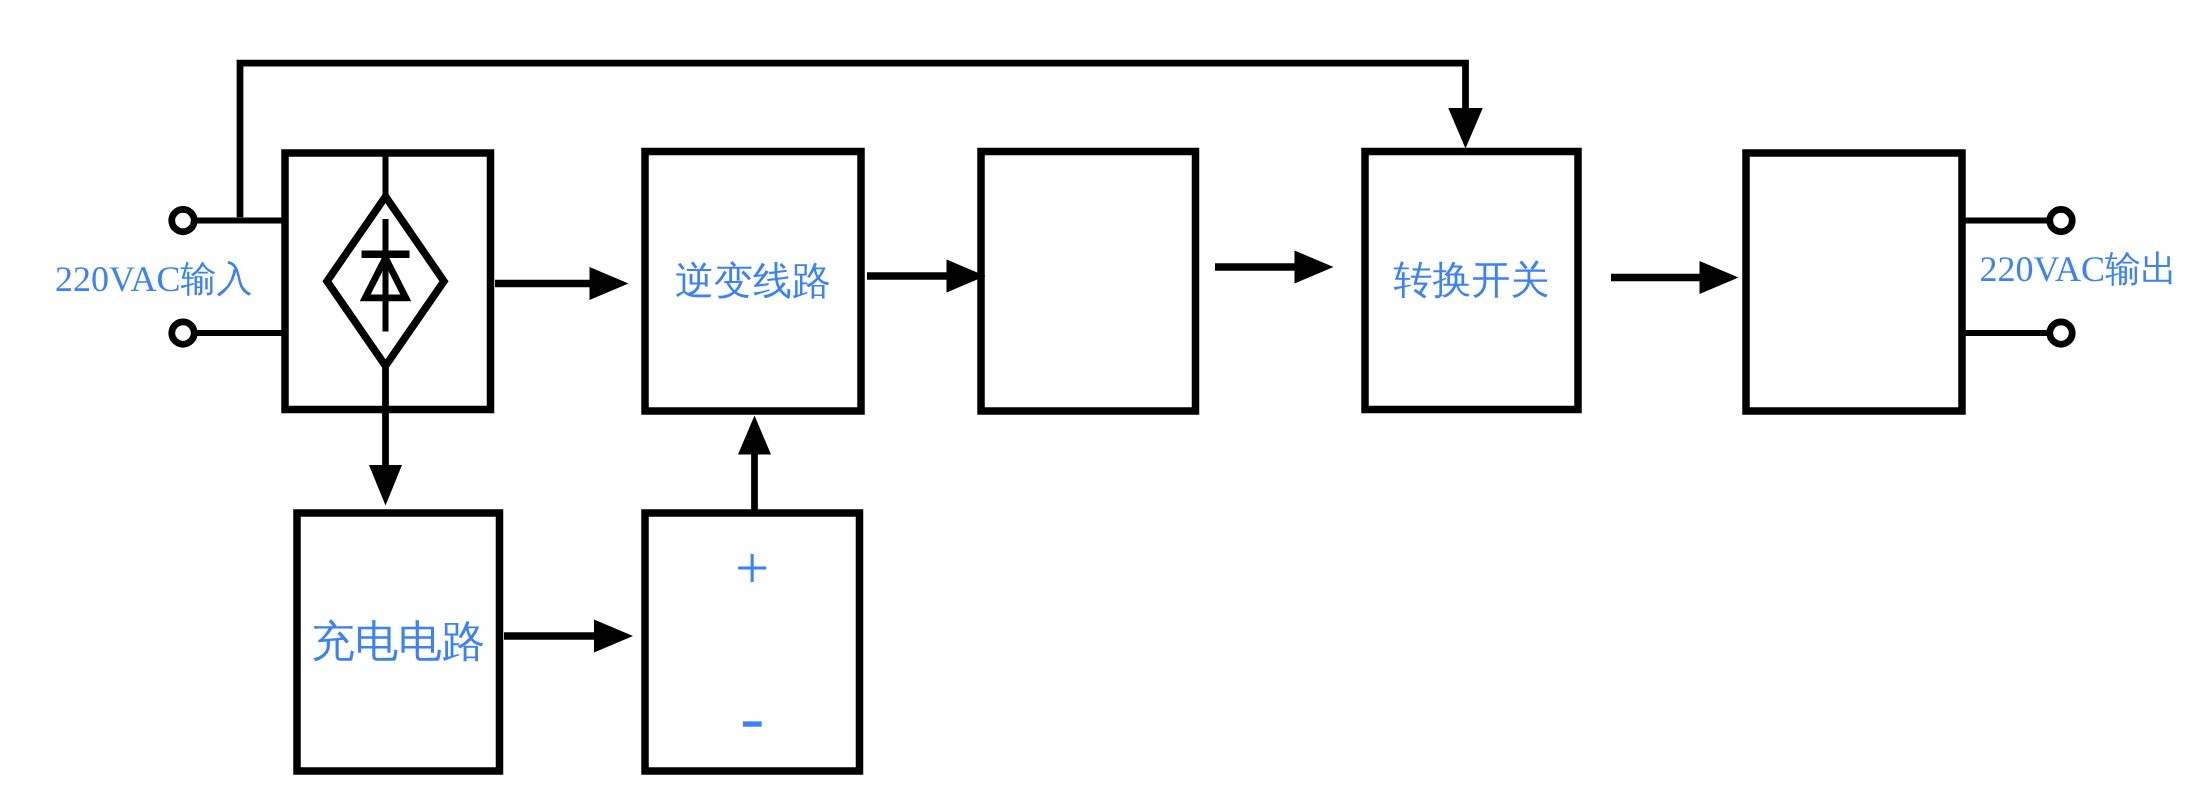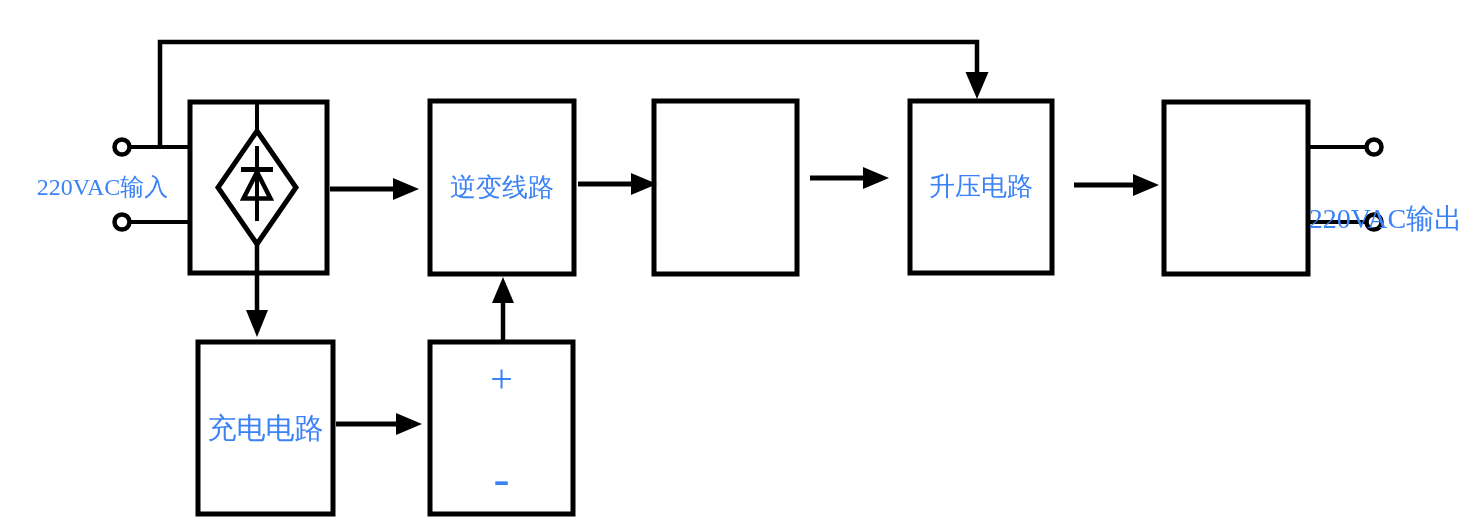--- a/index.html
+++ b/index.html
@@ -17,21 +17,21 @@
     display: flex;
     align-items: center;
     justify-content: center;
     font-weight: normal;
     color: #3b82f6;
     line-height: 1;
     white-space: nowrap;
     text-align: right;
   }
   .lbl-input    { left: 25px;   top: 170px; width: 155px; height: 34px; font-size: 24px; }
-  .lbl-output   { left: 1308px; top: 163px; width: 155px; height: 34px; font-size: 28px; margin-top: 39px; }
+  .lbl-output   { left: 1308px; top: 163px; width: 155px; height: 34px; font-size: 24px; }
   .lbl-boost    { left: 430px;  top: 101px; width: 144px; height: 173px; font-size: 26px; }
   .lbl-inverter { left: 654px;  top: 101px; width: 143px; height: 173px; font-size: 26px; }
   .lbl-transfer { left: 910px;  top: 101px; width: 142px; height: 172px; font-size: 26px; }
   .lbl-filter   { left: 1164px; top: 102px; width: 144px; height: 172px; font-size: 26px; }
   .lbl-charger  { left: 198px;  top: 342px; width: 135px; height: 172px; font-size: 29px; }
   .lbl-battery  { left: 430px;  top: 408px; width: 143px; height: 40px;  font-size: 28px; }
   .lbl-plus     { left: 430px;  top: 356px; width: 143px; height: 46px;  font-size: 40px; }
   .lbl-minus    { left: 430px;  top: 455px; width: 143px; height: 48px;  font-size: 48px; }
 </style>
 </head>
@@ -90,21 +90,21 @@
 
     <line x1="503" y1="342" x2="503" y2="302" stroke-width="4.5"></line>
     <polygon points="503,277 492,303 514,303" fill="#000000" stroke="none"></polygon>
   </svg>
 
   <div class="label lbl-input">220VAC输入</div>
 
   <div class="label lbl-boost">逆变线路</div>
 
 
-  <div class="label lbl-transfer">升压电路</div>
+  <div class="label lbl-transfer">转换开关</div>
 
 
   <div class="label lbl-charger">充电电路</div>
 
   <div class="label lbl-plus">+</div>
 
 
   <div class="label lbl-minus">-</div>
 
   <div class="label lbl-output">220VAC输出</div>

